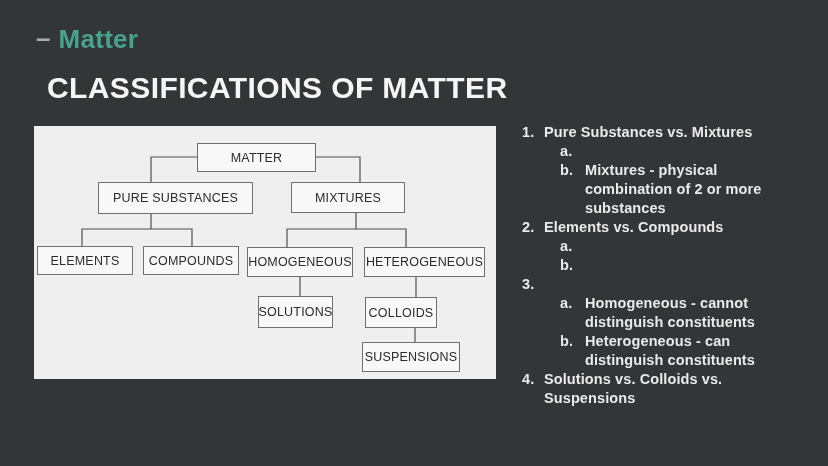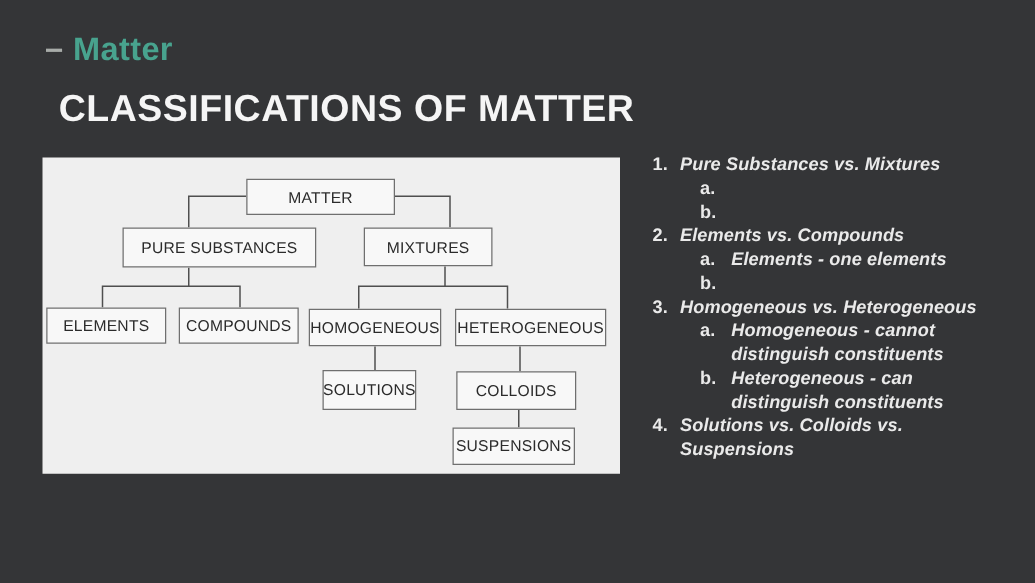--- a/index.html
+++ b/index.html
@@ -34,21 +34,21 @@
   }
 
   
   .outline{position:absolute;left:520px;top:123px;width:306px;
     color:#eaeaea;font-size:14.5px;font-weight:700;line-height:19px;letter-spacing:0.1px;}
   .li{display:flex;}
   .li .marker{flex:none;display:inline-block;padding-left:2px;}
   .l1 .marker{width:22px;}
   .l2{margin-left:38px;}
   .l2 .marker{width:25px;}
-  .txt{white-space:pre-line;font-style:italic;}
+  .txt{white-space:pre-line;}
 </style>
 </head>
 <body>
 
 <div class="section">
   <span class="dash">–</span>
   <span class="section-label">Matter</span>
 </div>
 
 <h1 class="slide-title">CLASSIFICATIONS OF MATTER</h1>
@@ -61,58 +61,59 @@
       <path d="M117 88 V103 M48 120 V103 H158 V120"></path>
       <path d="M322 87 V103 M253 121 V103 H372 V121"></path>
       <path d="M266 151 V170"></path>
       <path d="M382 151 V171"></path>
       <path d="M381 202 V216"></path>
     </g>
   </svg>
 
   <div class="node" style="left:163px;top:17px;width:119px;height:29px">MATTER</div>
   <div class="node" style="left:64px;top:56px;width:155px;height:32px">PURE SUBSTANCES</div>
-  <div class="node" style="left:257px;top:56px;width:103px;height:31px">MIXTURES</div>
+  <div class="node" style="left:257px;top:56px;width:114px;height:31px">MIXTURES</div>
   <div class="node" style="left:3px;top:120px;width:96px;height:29px">ELEMENTS</div>
   <div class="node" style="left:109px;top:120px;width:96px;height:29px">COMPOUNDS</div>
   <div class="node" style="left:213px;top:121px;width:106px;height:30px">HOMOGENEOUS</div>
   <div class="node" style="left:330px;top:121px;width:121px;height:30px">HETEROGENEOUS</div>
   <div class="node" style="left:224px;top:170px;width:75px;height:32px">SOLUTIONS</div>
-  <div class="node" style="left:331px;top:171px;width:96px;height:31px">COLLOIDS</div>
+  <div class="node" style="left:331px;top:171px;width:72px;height:31px">COLLOIDS</div>
   <div class="node" style="left:328px;top:216px;width:98px;height:30px">SUSPENSIONS</div>
 </div>
 
 <div class="outline">
 
   <div class="li l1">
     <span class="marker">1.</span>
     <div class="txt">Pure Substances vs. Mixtures</div>
   </div>
   <div class="li l2">
     <span class="marker">a.</span>
   </div>
   <div class="li l2">
     <span class="marker">b.</span>
+    <div class="txt">Mixtures - physical
+combination of 2 or more
+substances</div>
   </div>
 
   <div class="li l1">
     <span class="marker">2.</span>
     <div class="txt">Elements vs. Compounds</div>
   </div>
   <div class="li l2">
     <span class="marker">a.</span>
-    <div class="txt">Elements - one elements</div>
   </div>
   <div class="li l2">
     <span class="marker">b.</span>
   </div>
 
   <div class="li l1">
     <span class="marker">3.</span>
-    <div class="txt">Homogeneous vs. Heterogeneous</div>
   </div>
   <div class="li l2">
     <span class="marker">a.</span>
     <div class="txt">Homogeneous - cannot
 distinguish constituents</div>
   </div>
   <div class="li l2">
     <span class="marker">b.</span>
     <div class="txt">Heterogeneous - can
 distinguish constituents</div>

